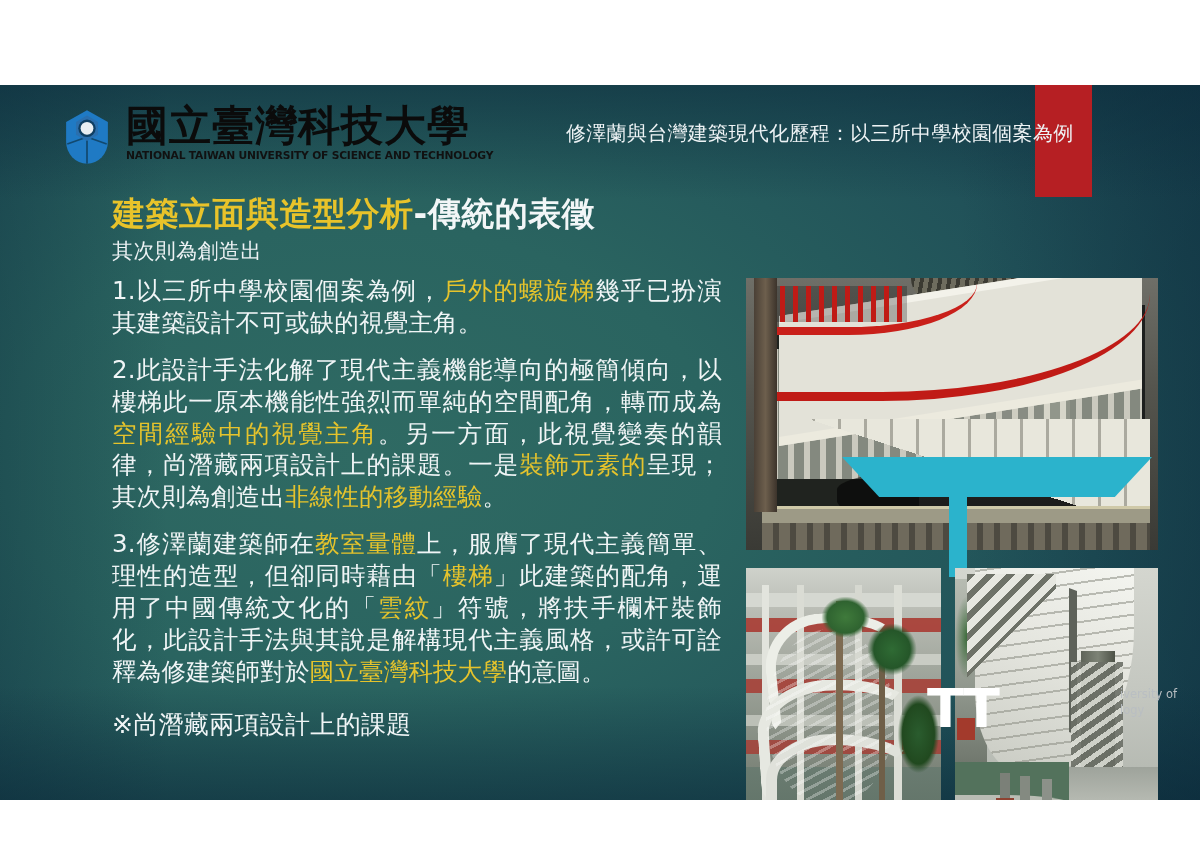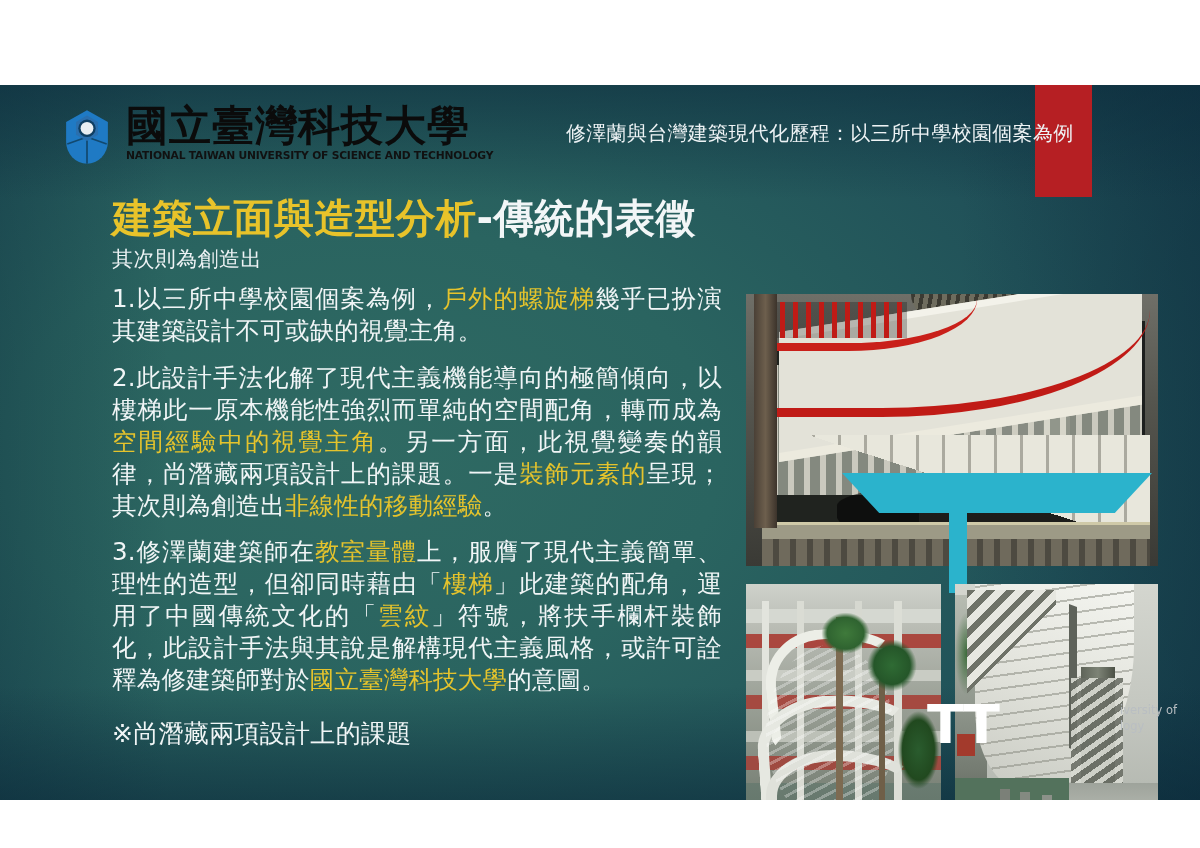--- a/index.html
+++ b/index.html
@@ -102,21 +102,21 @@
   }
 
   
   .content-col {
     position: absolute;
     left: 112px;
     top: 110px;
     width: 610px;
   }
   .slide-title {
-    font-size: 40px;
+    font-size: 33px;
     line-height: 1.18;
     margin: 0 0 2px 0;
     letter-spacing: 0.5px;
     white-space: nowrap;
   }
   .slide-title .gold { color: #e8c32a; }
   .slide-title .plain { color: #f2f6f7; }
 
   .slide-subtitle {
     font-size: 21px;
@@ -137,21 +137,21 @@
   .body-para .hl { color: #e5c32c; }
   .note-line {
     font-size: 25px;
     line-height: 1.3;
     color: #f0f5f6;
     margin-top: 22px;
     letter-spacing: 0.3px;
   }
 
   
-  .photo-area { position: absolute; left: 0; top: 16px; width: 1200px; height: 521px; }
+  .photo-area { position: absolute; left: 0; top: 0; width: 1200px; height: 521px; }
 
   .photo {
     position: absolute;
     overflow: hidden;
     background: #3a4442;
   }
   .photo .inner { position: absolute; inset: 0; }
 
   
   .cyan-ribbon {

